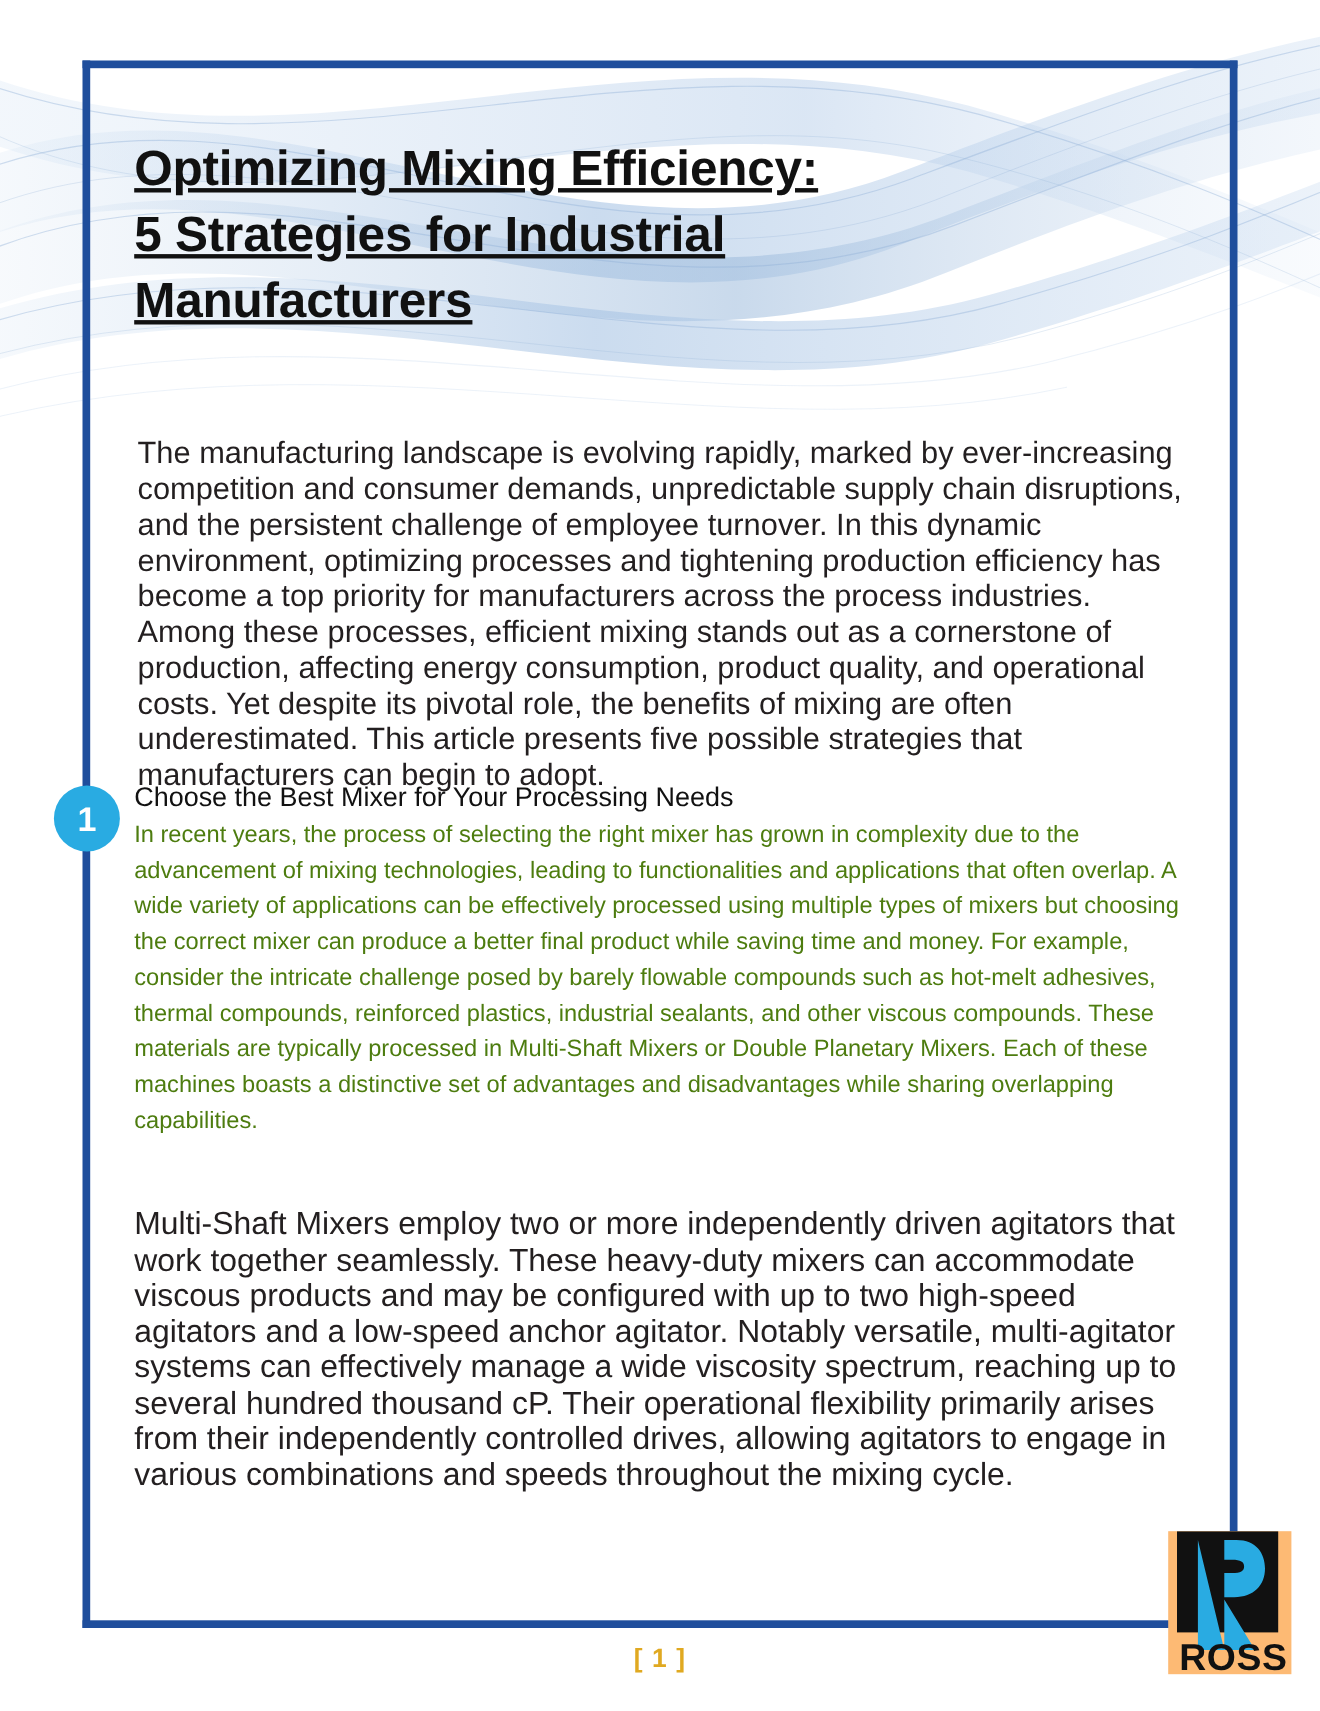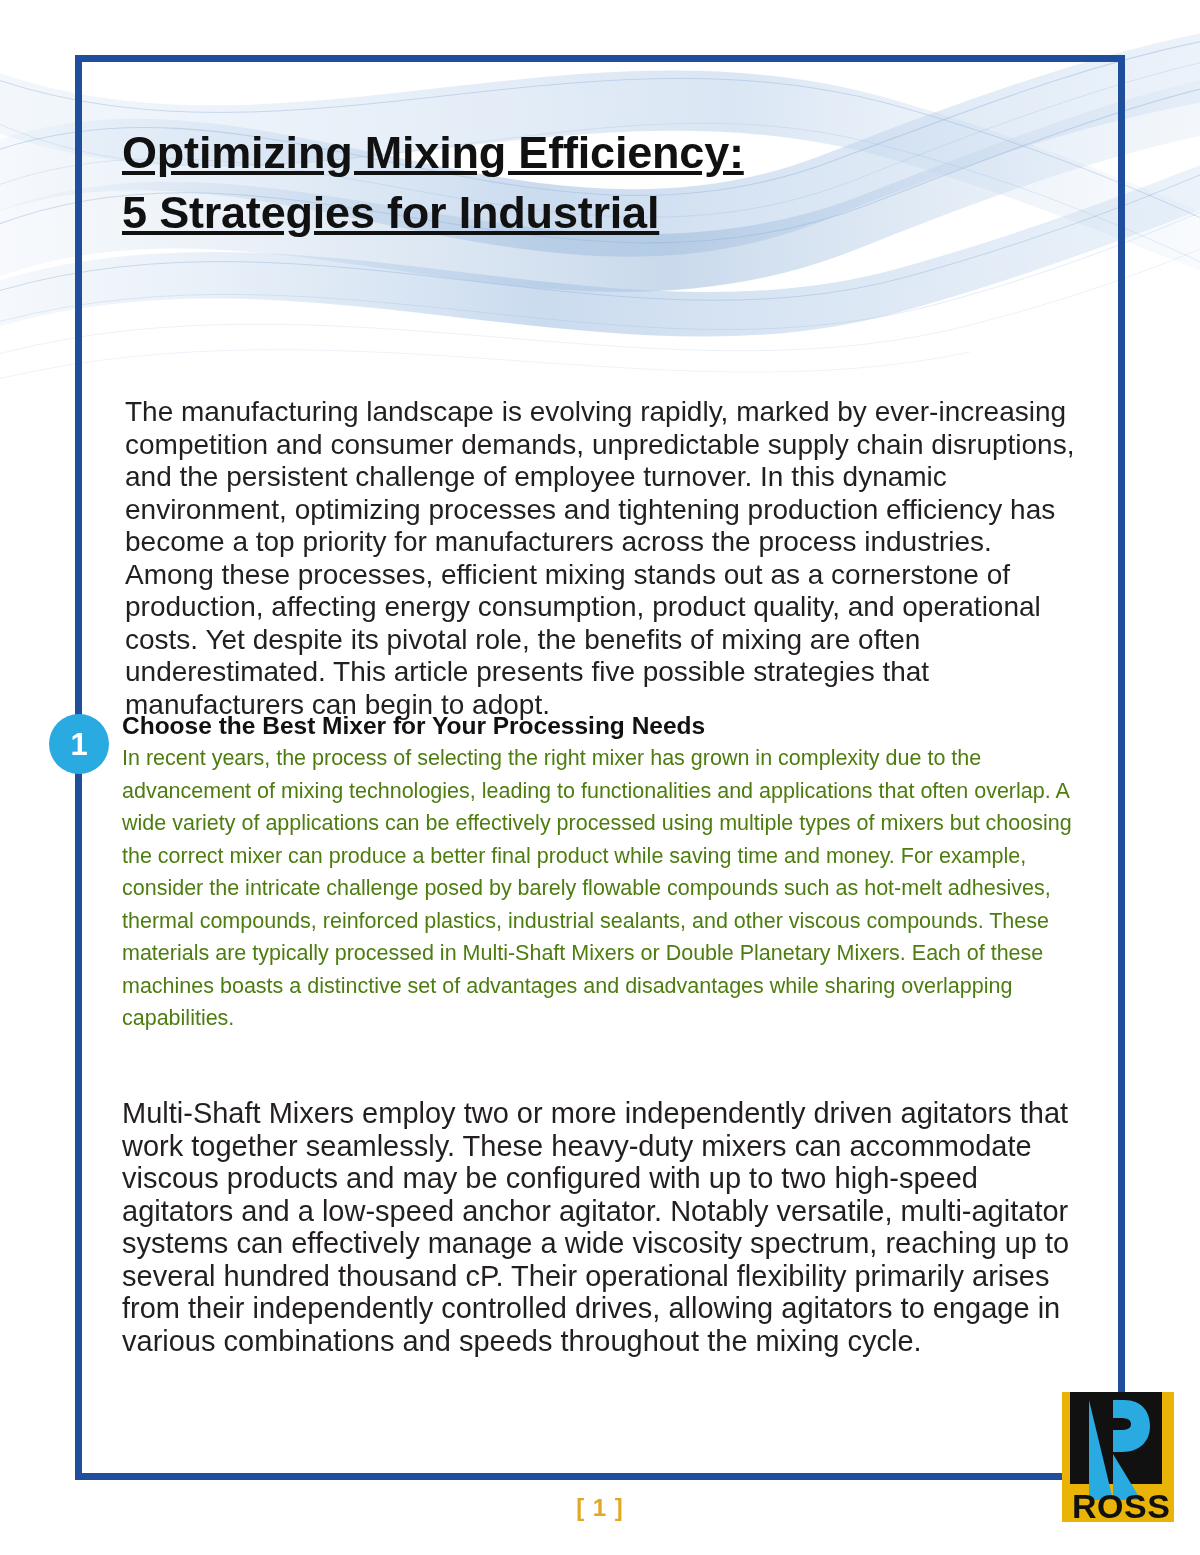--- a/index.html
+++ b/index.html
@@ -68,21 +68,21 @@
     align-items:center;
     justify-content:center;
     line-height:1;
   }
 
   #strategy-1-heading {
     position:absolute;
     left:122px; top:712px;
     width:958px;
     font-size:24.5px;
-    font-weight:bold;
+    font-weight:normal;
     color:#111111;
     line-height:1.15;
   }
 
   #strategy-1-body-1 {
     position:absolute;
     left:122px; top:742px;
     width:958px;
     font-size:21.5px;
     line-height:32.5px;
@@ -96,21 +96,21 @@
     font-size:29px;
     line-height:32.5px;
     color:#231f20;
   }
 
   
   #ross-logo {
     position:absolute;
     left:1062px; top:1392px;
     width:112px; height:130px;
-    background:#eab308;
+    background:#fdba74;
   }
   #ross-logo svg { display:block; }
 
   
   #page-number {
     position:absolute;
     left:0; top:1494px;
     width:1200px;
     text-align:center;
     font-size:24px;
@@ -167,20 +167,21 @@
   </div>
 
   <div class="frame-edge" id="frame-top"></div>
   <div class="frame-edge" id="frame-left"></div>
   <div class="frame-edge" id="frame-right"></div>
   <div class="frame-edge" id="frame-bottom"></div>
 
   <h1 id="doc-title">
     <span>Optimizing Mixing Efficiency:</span><br>
     <span>5 Strategies for Industrial</span><br>
+    <span>Manufacturers</span>
   </h1>
 
   <p id="intro-paragraph">The manufacturing landscape is evolving rapidly, marked by ever-increasing competition and consumer demands, unpredictable supply chain disruptions, and the persistent challenge of employee turnover. In this dynamic environment, optimizing processes and tightening production efficiency has become a top priority for manufacturers across the process industries. Among these processes, efficient mixing stands out as a cornerstone of production, affecting energy consumption, product quality, and operational costs. Yet despite its pivotal role, the benefits of mixing are often underestimated. This article presents five possible strategies that manufacturers can begin to adopt.</p>
 
   <div id="strategy-1-badge">
     <span>1</span>
   </div>
 
   <h2 id="strategy-1-heading">Choose the Best Mixer for Your Processing Needs</h2>
 

